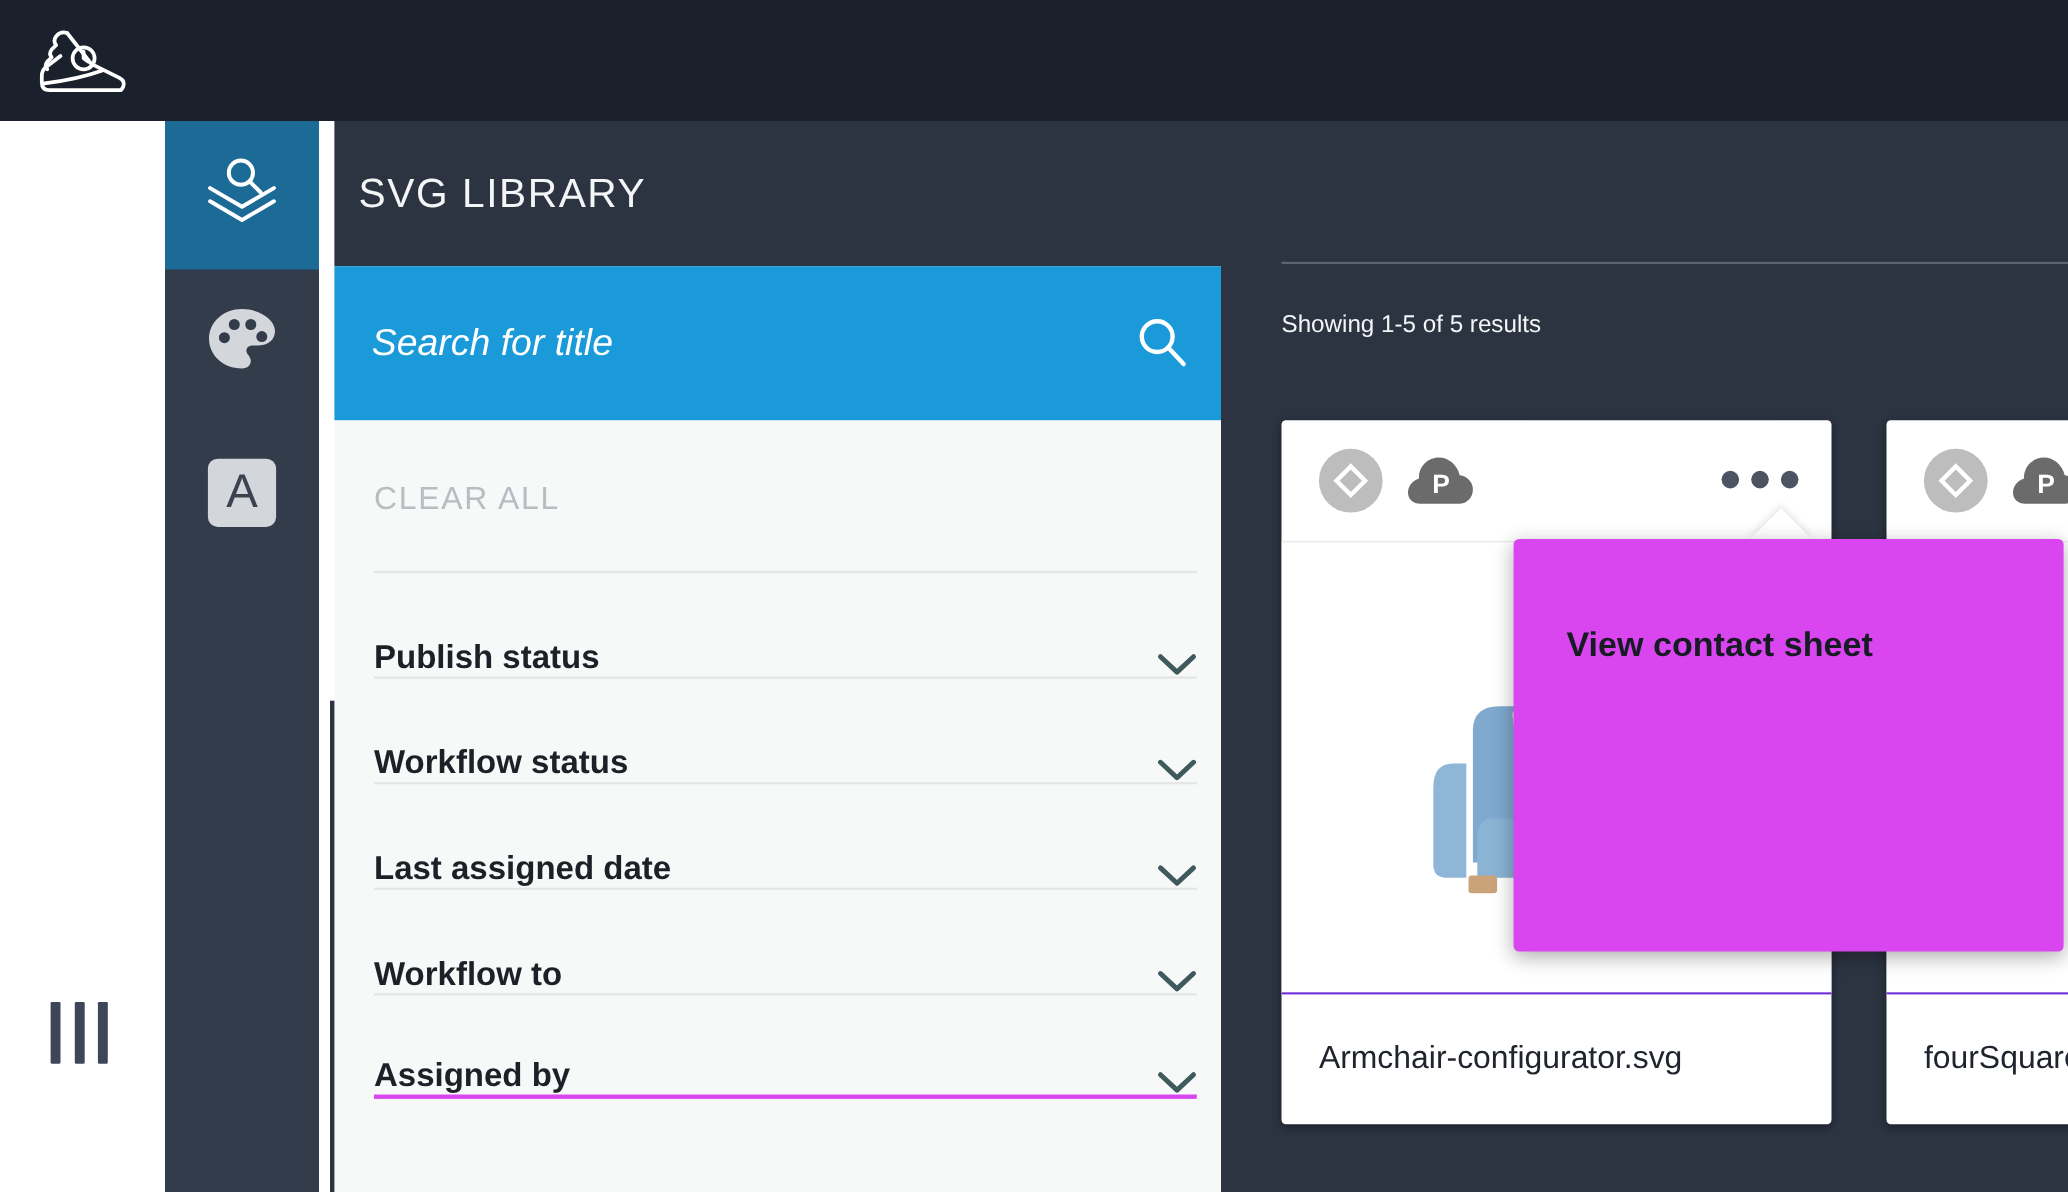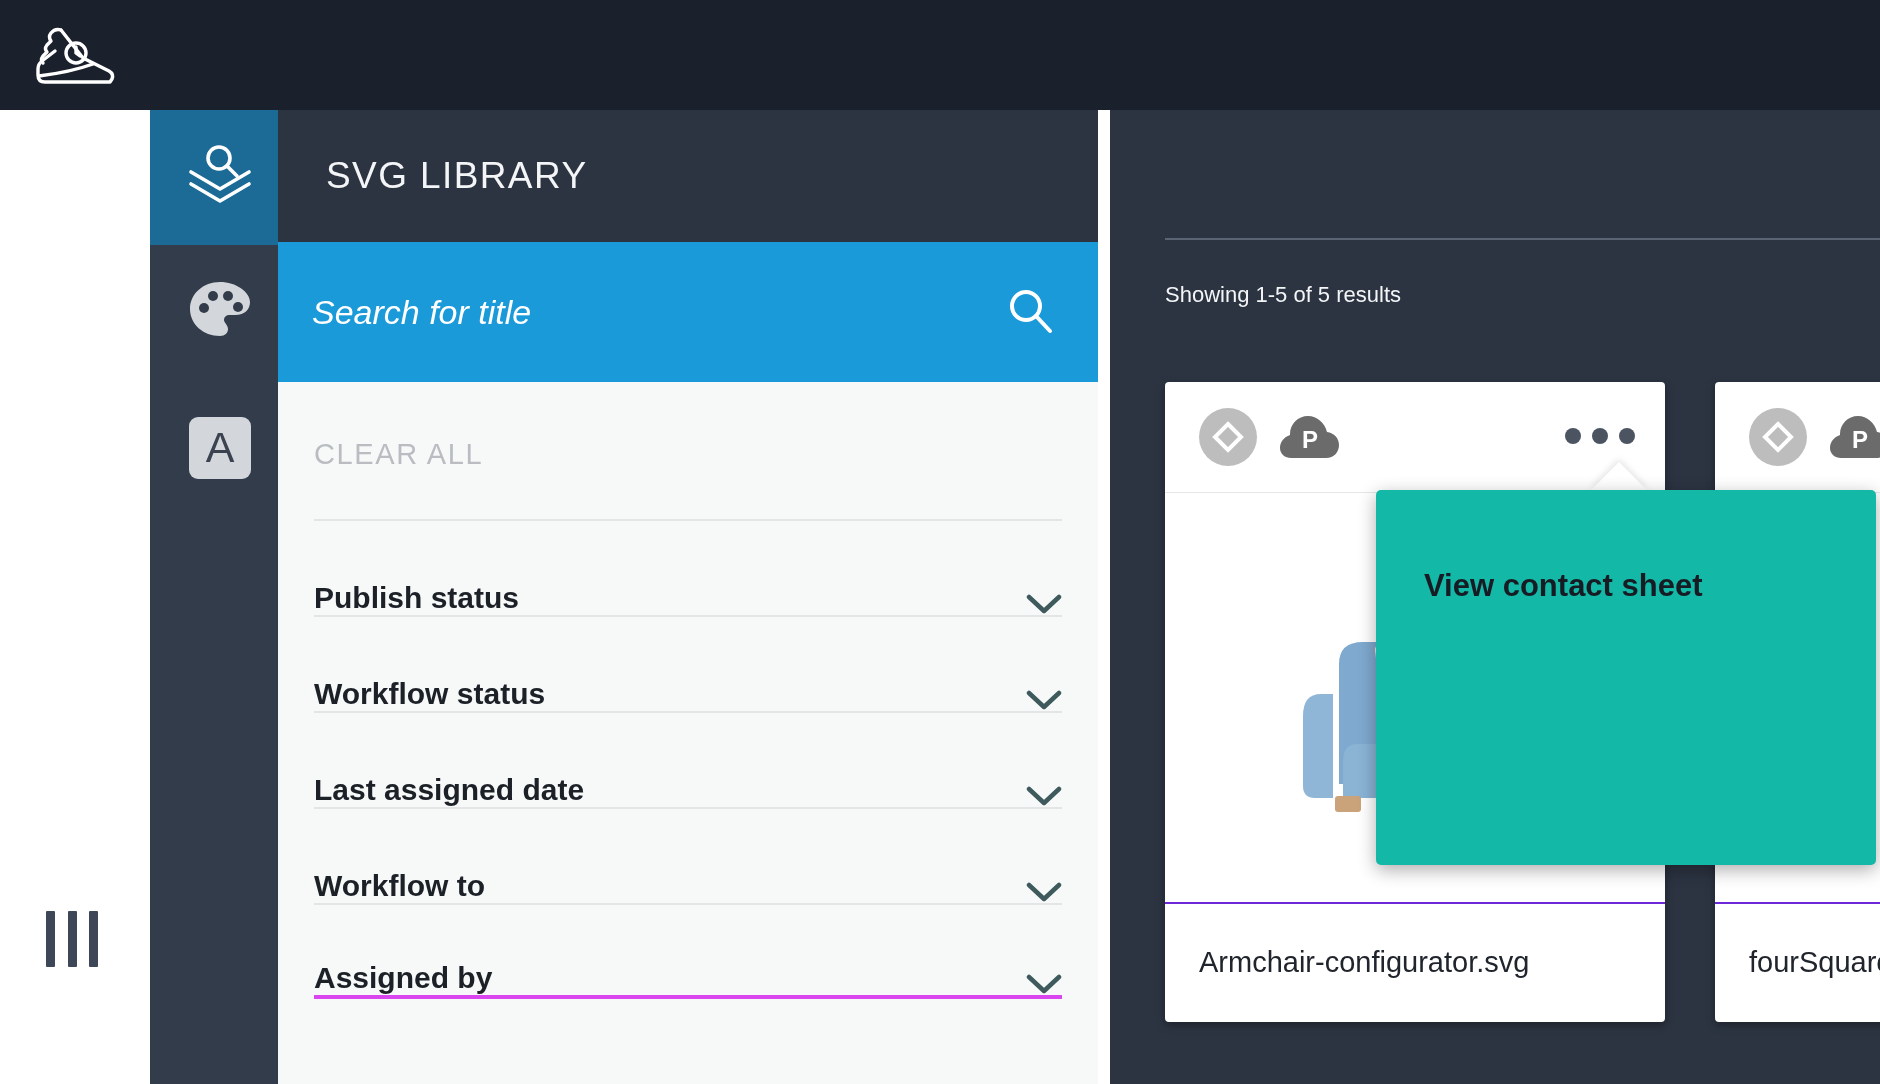--- a/index.html
+++ b/index.html
@@ -48,21 +48,21 @@
   .rail-rest { position:absolute; left:150px; top:527px; width:140px; height:557px; background:#2c3442; }
 
   .letter-tile {
     width:62px; height:62px; background:#d3d7dc; border-radius:9px;
     display:flex; align-items:center; justify-content:center;
     color:#3b4350; font-size:43px; font-weight:400; line-height:1;
   }
 
   
   .panel {
-    position:absolute; left:278px; top:110px; width:820px; height:974px;
+    position:absolute; left:304px; top:110px; width:820px; height:974px;
     background:#f7f8f8;
   }
   .panel-topgap { height:132px; background:#2c3442; }
   .searchbar {
     height:140px; background:#1b9ada;
     display:flex; align-items:center; padding:0 34px;
   }
   .search-input {
     flex:1; background:transparent; border:none; outline:none;
     font-family:"Liberation Sans", sans-serif;
@@ -121,21 +121,21 @@
   .card-body { height:410px; border-top:1px solid #e6e6e6; position:relative; overflow:hidden; background:#fff; }
   .card-foot { height:118px; border-top:2px solid #6d28d9; display:flex; align-items:center; padding:0 34px; }
   .card-name { font-size:29px; color:#20252d; white-space:nowrap; }
 
   
   .chair { position:absolute; left:96px; bottom:58px; width:300px; height:300px; }
 
   
   .menu {
     position:absolute; left:1376px; top:490px; width:500px; height:375px;
-    background:#14b8a6; border-radius:5px;
+    background:#d946ef; border-radius:5px;
     box-shadow:0 5px 18px rgba(0,0,0,.32);
     padding:46px 0 0 0;
   }
   .menu-arrow {
     position:absolute; left:1590px; top:462px;
     width:0; height:0;
     border-left:29px solid transparent;
     border-right:29px solid transparent;
     border-bottom:29px solid #ffffff;
     filter: drop-shadow(0 -3px 3px rgba(0,0,0,.10));

